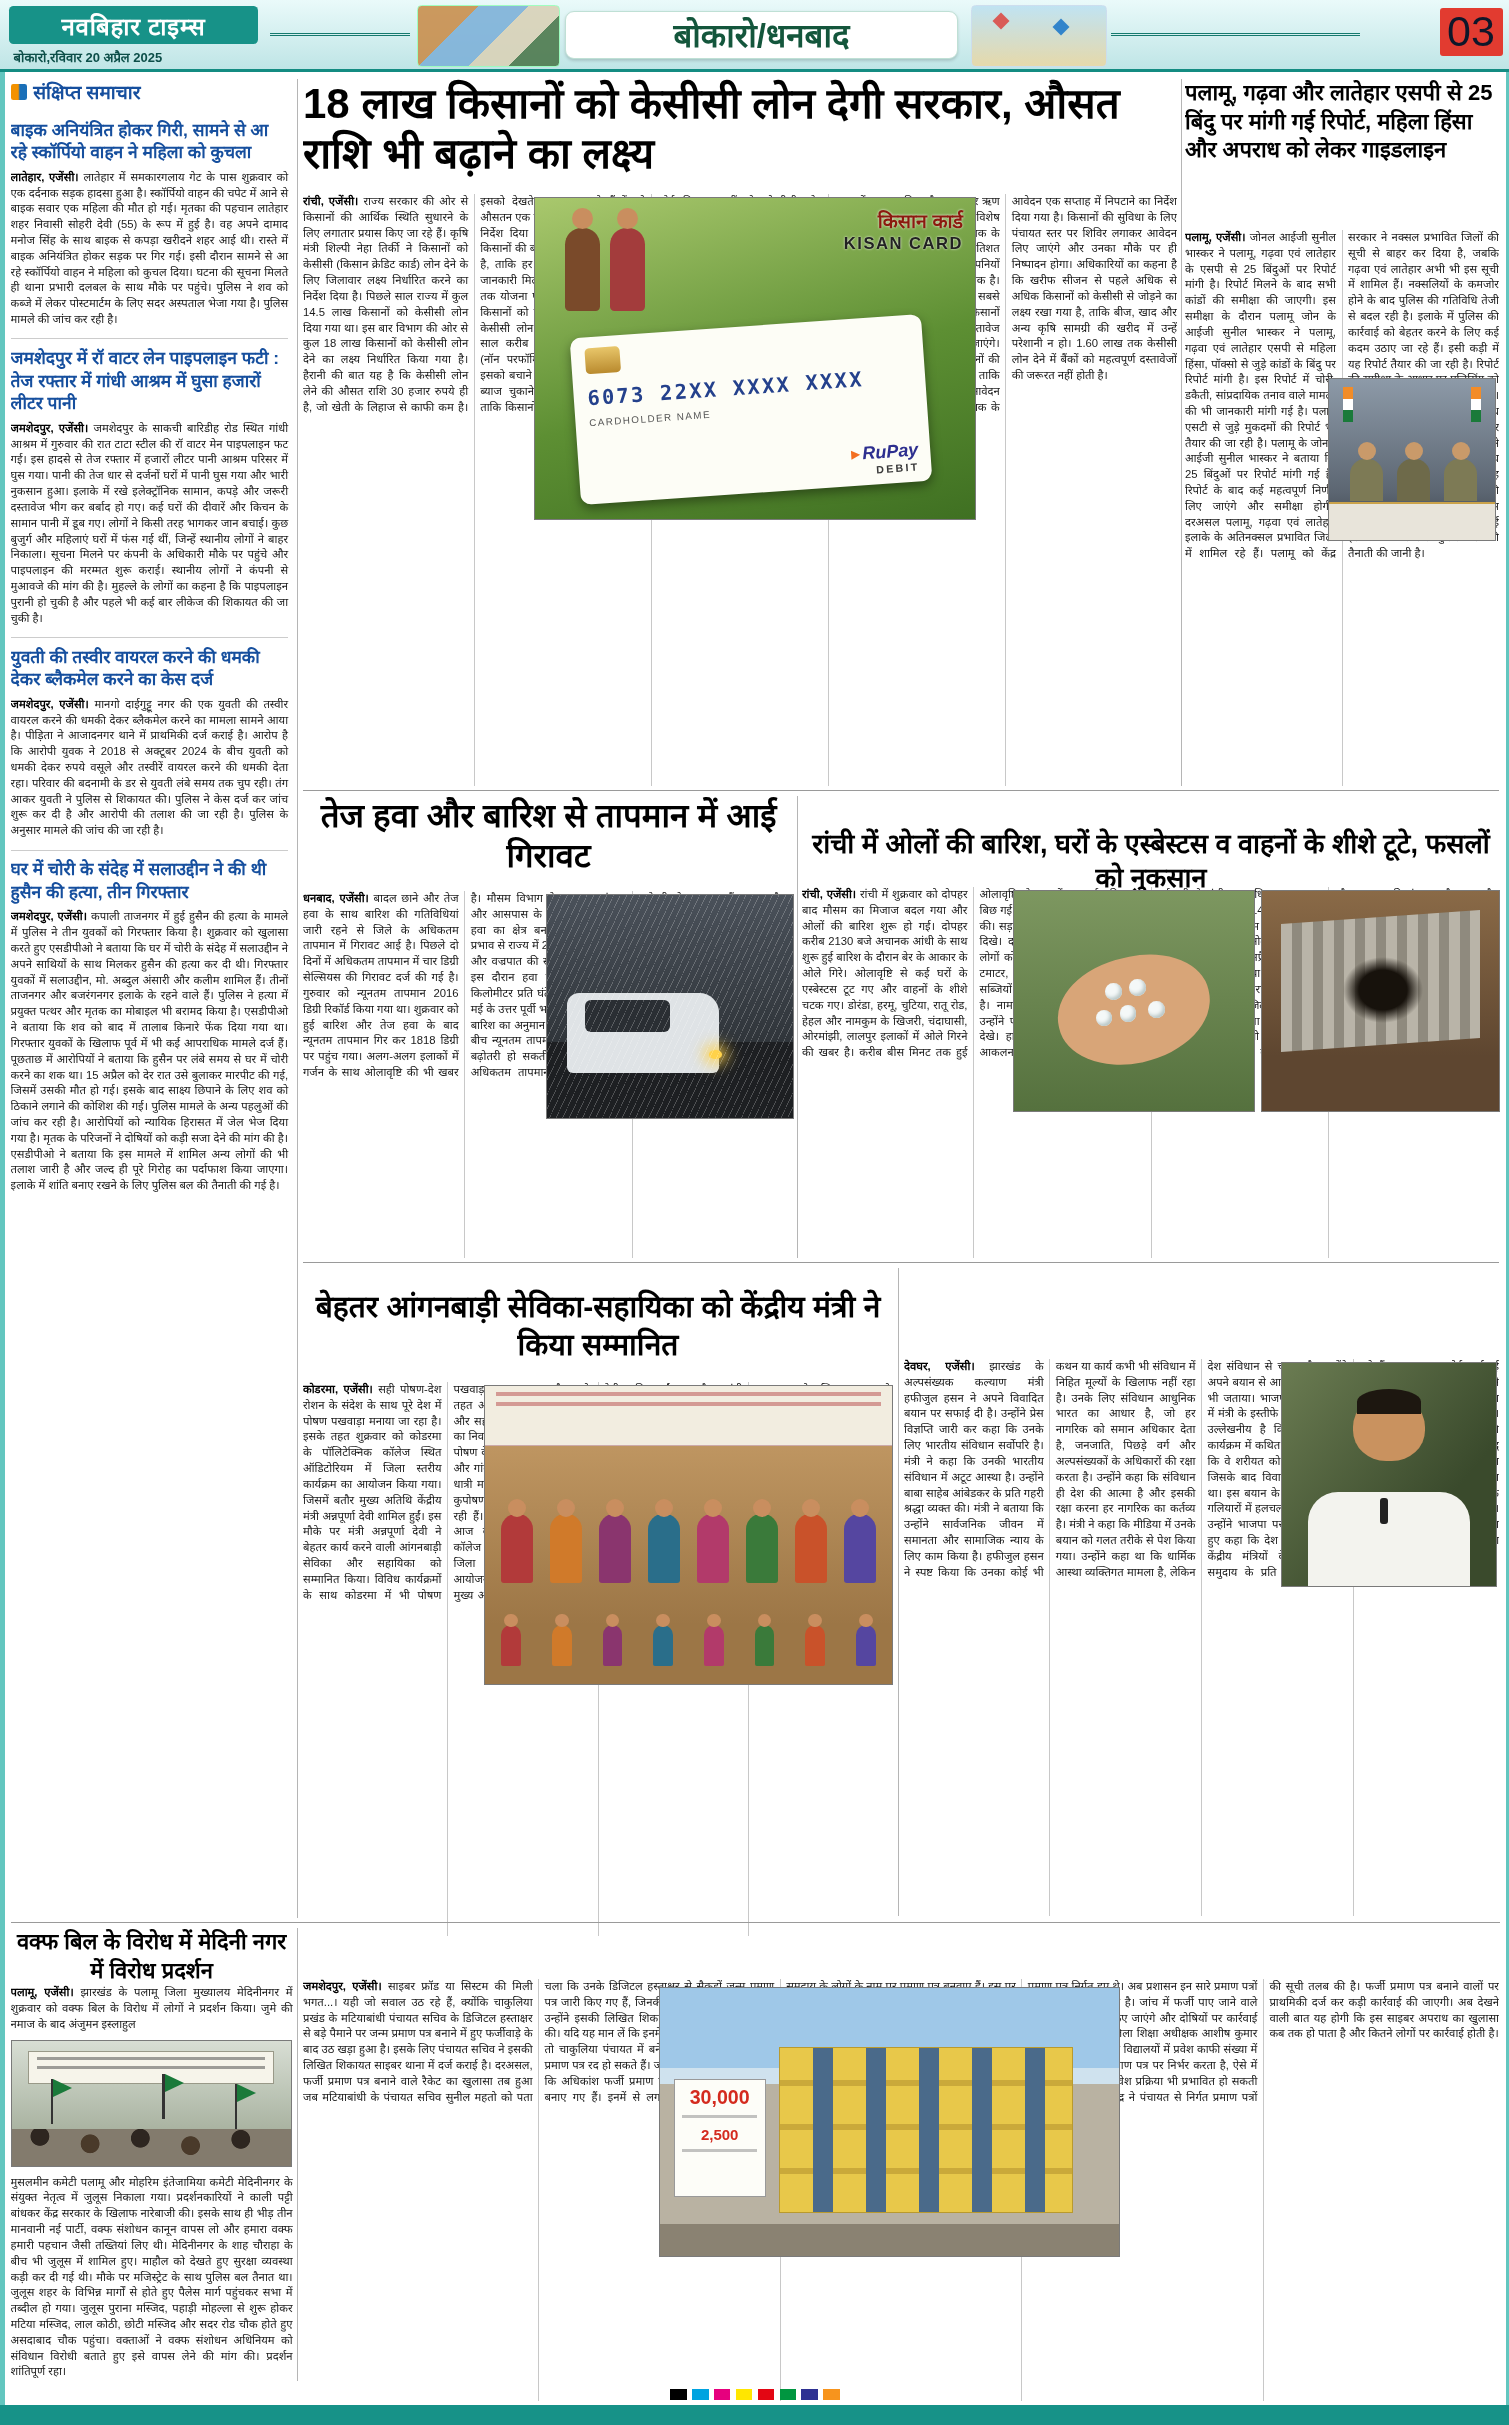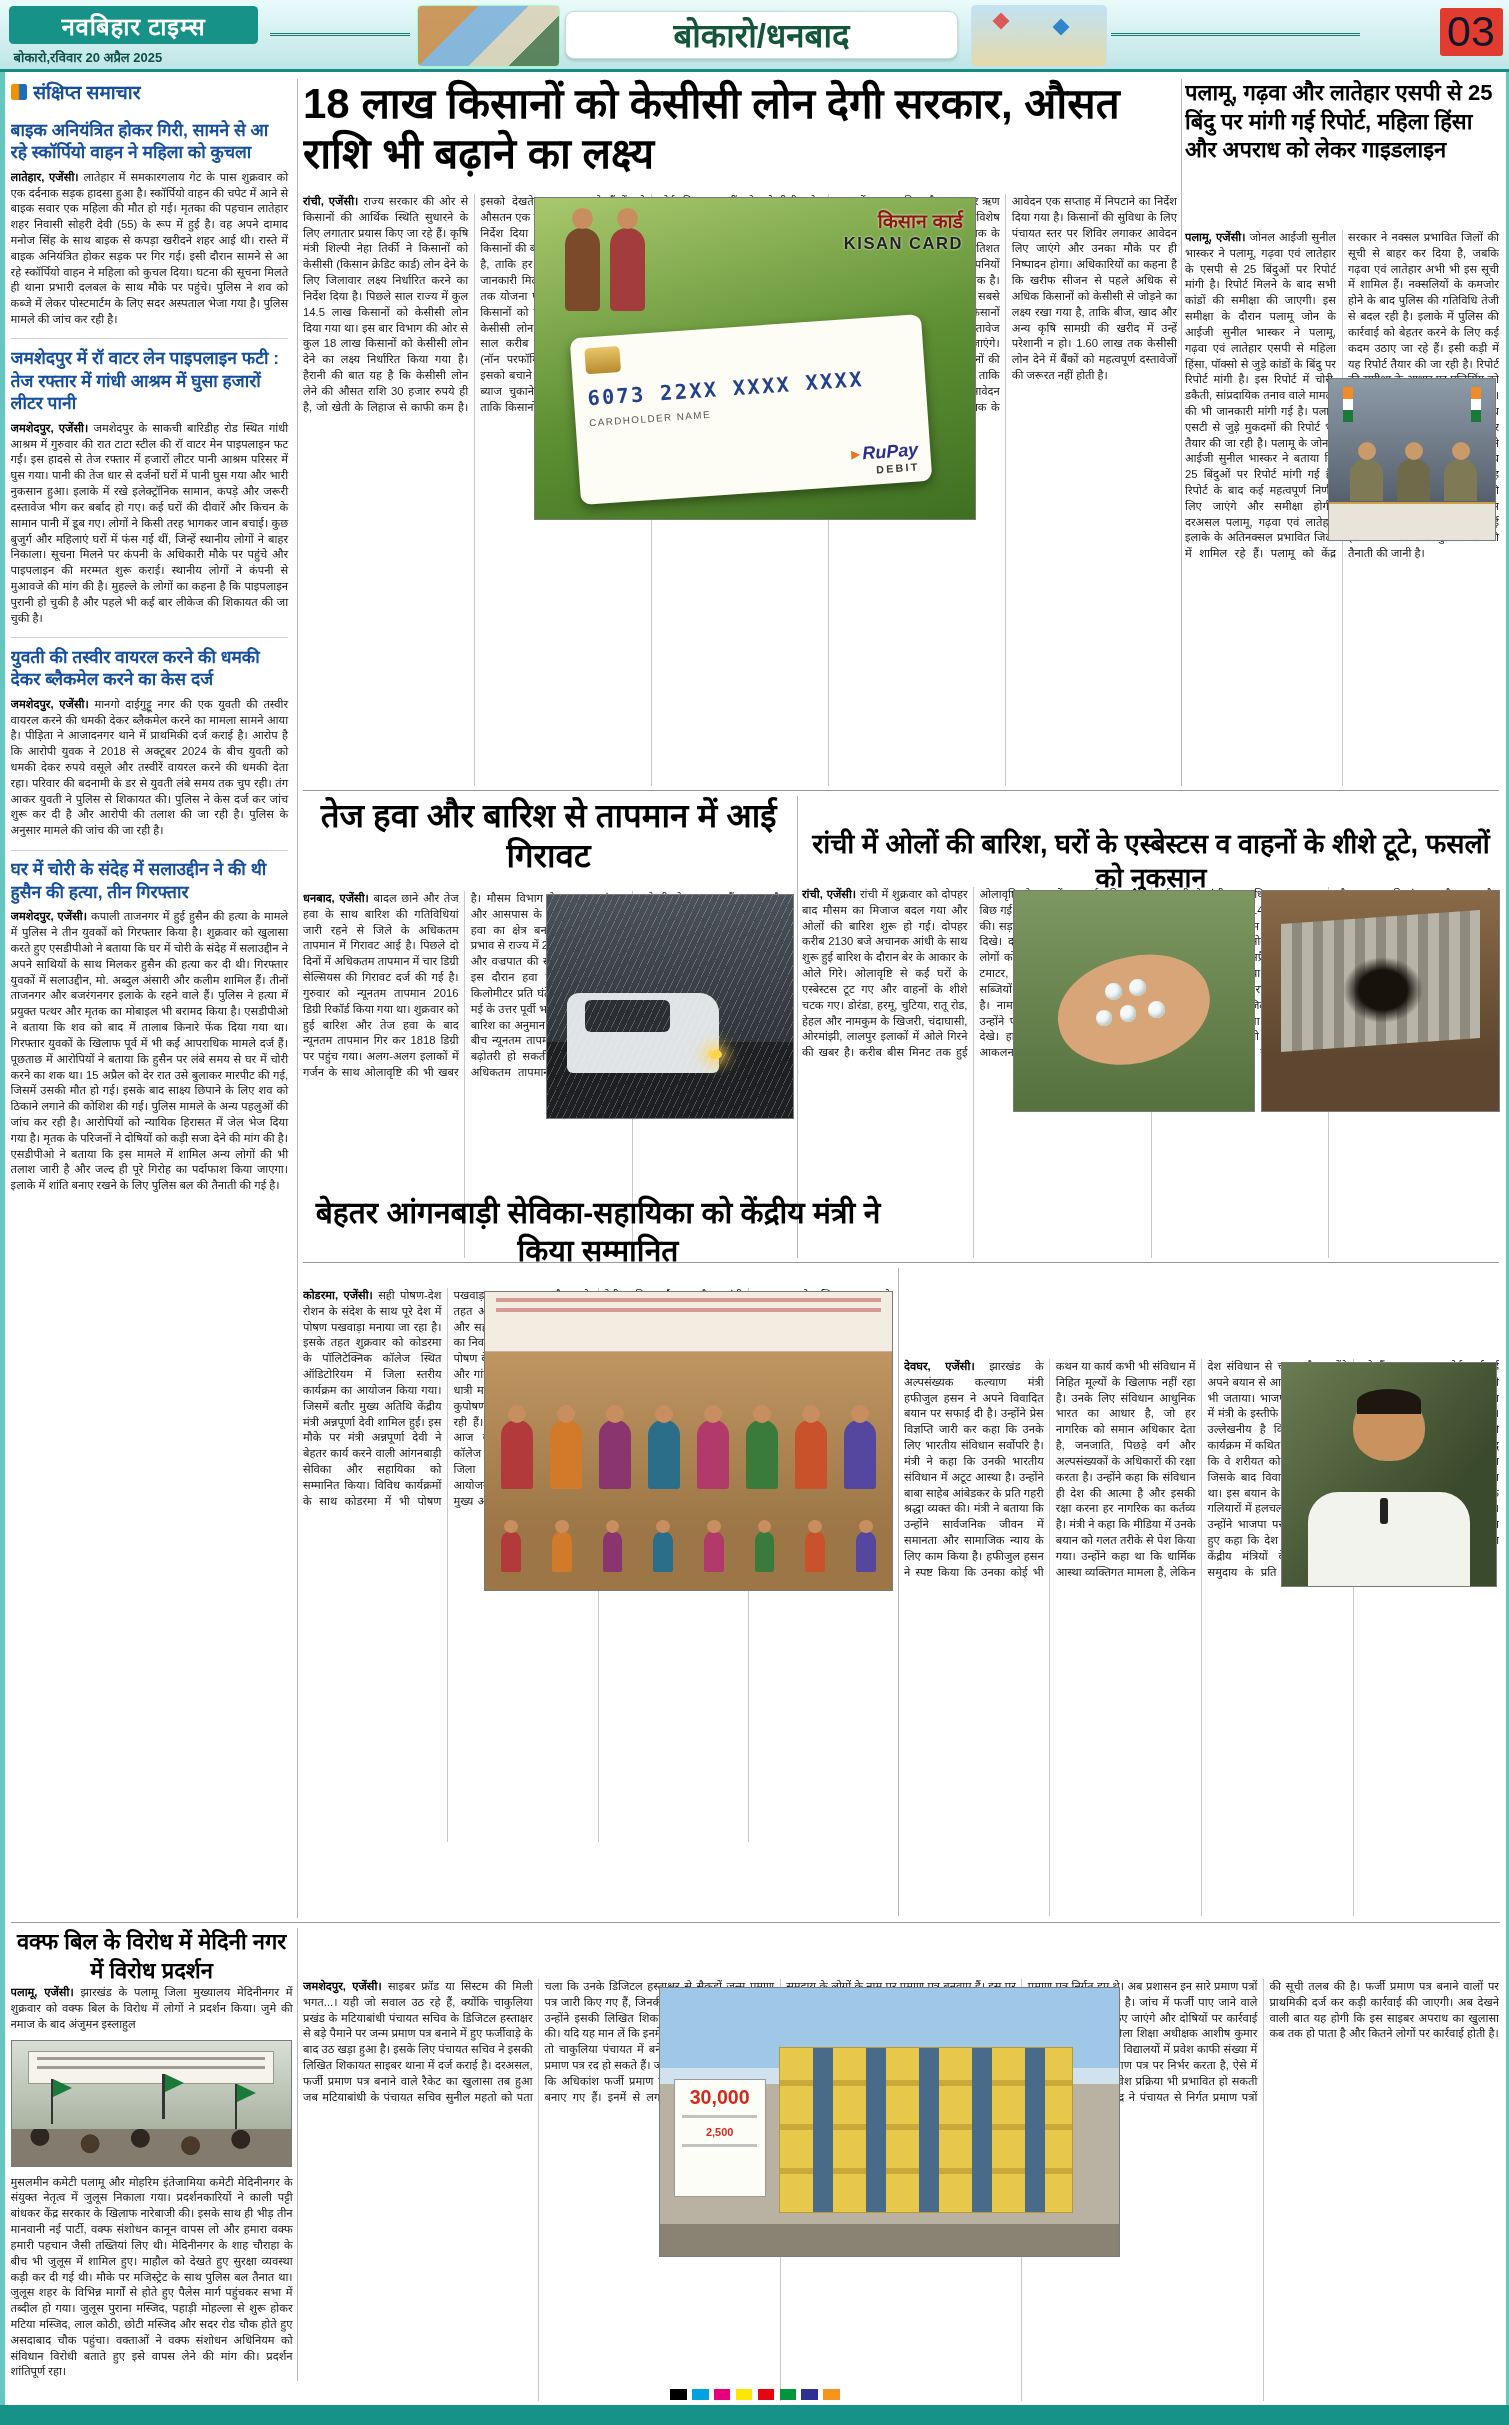--- a/index.html
+++ b/index.html
@@ -157,21 +157,21 @@
                  radial-gradient(circle at 82% 28%,#2e2620 9px,transparent 9.8px),
                  #837b6d; }
 
   .building-photo { background:linear-gradient(#9fc8e8 0 30%,#cfe2ee 30% 36%,#b9b2a2 36%); }
   .building-photo .block { position:absolute; left:26%; top:22%; width:64%; height:62%; background:#e8c84a; border:1.5px solid #b99a2e;
       background-image:repeating-linear-gradient(90deg,transparent 0 33px,#4a6a8a 33px 53px),
                        repeating-linear-gradient(0deg,transparent 0 38px,#caa93a 38px 44px); }
   .building-photo .ground { position:absolute; bottom:0; left:0; right:0; height:12%; background:#8a8272; }
   .signboard { position:absolute; left:3%; top:34%; width:20%; height:44%; background:#fdfdf8; border:1.5px solid #999; padding:6px 4.5px; text-align:center; }
   .signboard .amt1 { font-size:19.6px; font-weight:bold; color:#d42a1e; }
-  .signboard .amt2 { font-size:11px; font-weight:bold; color:#d42a1e; margin-top:7.5px; }
+  .signboard .amt2 { font-size:15px; font-weight:bold; color:#d42a1e; margin-top:7.5px; }
   .signboard .sb-line { height:3px; background:#888; margin:6px 3px 0; opacity:.5; }
 
   .waqf-photo-wrap { margin:7.5px 0; }
 
   
   .press-bar { position:absolute; left:0; top:2389px; width:1510px; display:flex; justify-content:center; gap:5.3px; }
   .press-bar i { display:block; width:16.6px; height:11.3px; }
   .press-bar i:nth-child(1){background:#000000;} .press-bar i:nth-child(2){background:#00a3e0;}
   .press-bar i:nth-child(3){background:#e6007e;} .press-bar i:nth-child(4){background:#ffe600;}
   .press-bar i:nth-child(5){background:#e30613;} .press-bar i:nth-child(6){background:#009640;}
@@ -307,21 +307,21 @@
   </div>
   <div class="photo roof-photo" style="left:459px;top:94px;width:239px;height:222px;">
     <span class="sheet"></span>
     <span class="hole"></span>
   </div>
 </article>
 
 <div class="vline" style="left:797px;top:796px;height:462px;"></div>
 <div class="hline" style="left:303px;top:1262px;width:1196px;"></div>
 
-<article class="art" style="left:303px;top:1194px;width:590px;height:648px;">
+<article class="art" style="left:303px;top:1288px;width:590px;height:648px;">
   <h2 class="hl hl-med">बेहतर आंगनबाड़ी सेविका-सहायिका को केंद्रीय मंत्री ने किया सम्मानित</h2>
   <div class="art-body" style="top:94px;">
     <div class="cols-4 body-txt">
       <b class="byline">कोडरमा, एजेंसी।</b>
       <span>सही पोषण-देश रोशन के संदेश के साथ पूरे देश में पोषण पखवाड़ा मनाया जा रहा है। इसके तहत शुक्रवार को कोडरमा के पॉलिटेक्निक कॉलेज स्थित ऑडिटोरियम में जिला स्तरीय कार्यक्रम का आयोजन किया गया। जिसमें बतौर मुख्य अतिथि केंद्रीय मंत्री अन्नपूर्णा देवी शामिल हुईं। इस मौके पर मंत्री अन्नपूर्णा देवी ने बेहतर कार्य करने वाली आंगनबाड़ी सेविका और सहायिका को सम्मानित किया। विविध कार्यक्रमों के साथ कोडरमा में भी पोषण पखवाड़ा मनाया जा रहा है। इसके तहत आंगनबाड़ी केंद्र की सेविका और सहायिका अपनी जिम्मेदारियों का निर्वाह करते हुए आम लोगों को पोषण के प्रति जागरूक कर रही हैं और गांव-गांव जाकर गर्भवती और धात्री महिलाओं के साथ बच्चों को कुपोषण से बचाने की जानकारी दे रही हैं। पोषण पखवाड़ा के तहत आज कोडरमा के पॉलिटेक्निक कॉलेज स्थित ऑडिटोरियम में जिला स्तरीय कार्यक्रम का आयोजन किया गया, जहां बतौर मुख्य अतिथि केंद्रीय मंत्री अन्नपूर्णा देवी शामिल हुईं। इस दौरान मंत्री अन्नपूर्णा देवी ने मुंह जुठी कार्यक्रम में भी हिस्सा लिया और छह माह पूर्ण कर चुके बच्चों को अन्नप्राशन कराया। सेविका-सहायिकाओं की ओर से तैयार पोषण पखवाड़ा से जुड़े स्टॉल का भी मंत्री ने अवलोकन किया। मंत्री ने कहा कि सही पोषण की जानकारी हर घर तक पहुंचाना सरकार की प्राथमिकता है। कुपोषण मुक्त भारत के संकल्प को पूरा करने में आंगनबाड़ी सेविका-सहायिका की भूमिका अहम है। मौके पर उपायुक्त समेत जिला प्रशासन के कई अधिकारी, समाजसेवी और बड़ी संख्या में महिलाएं उपस्थित थीं। बेहतर कार्य कर रहीं आंगनबाड़ी सेविकाओं को प्रशस्ति पत्र और स्मृति चिन्ह देकर सम्मानित किया गया। खिचड़ी खिलाकर बच्चों का अन्नप्राशन कराया गया और सभी से पोषण अभियान से जुड़ने की अपील की गई।</span>
     </div>
   </div>
   <div class="photo group-photo" style="left:181px;top:97px;width:409px;height:300px;">
     <div class="banner-strip">
         <i></i>

